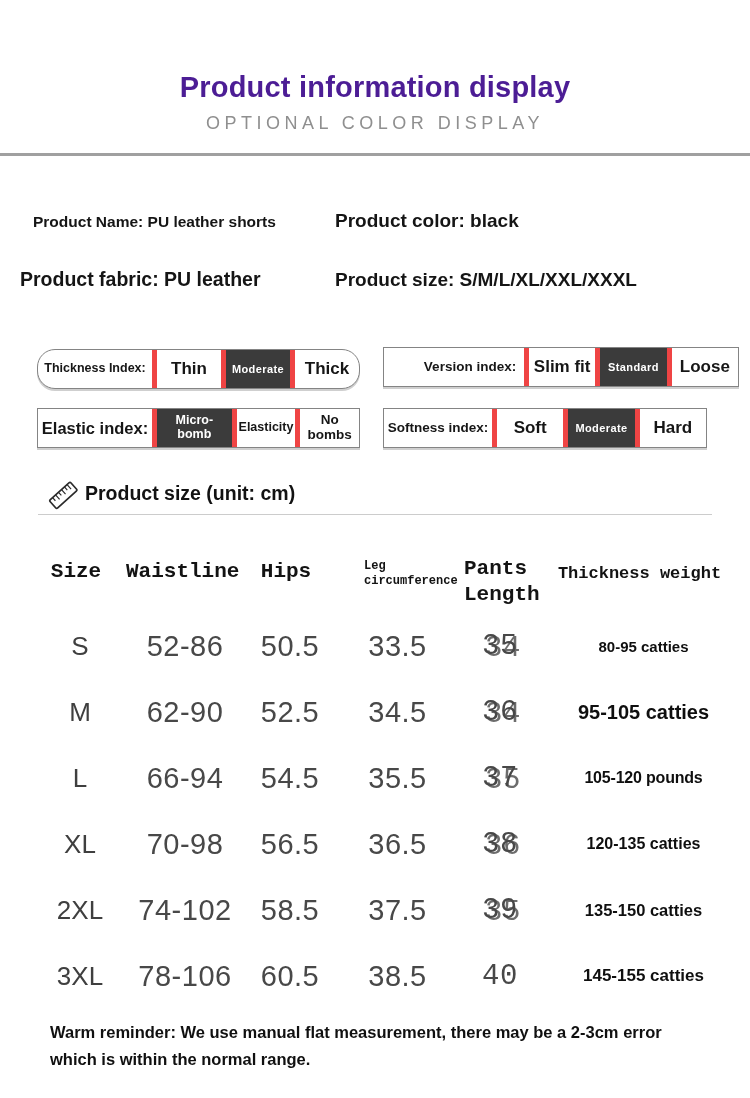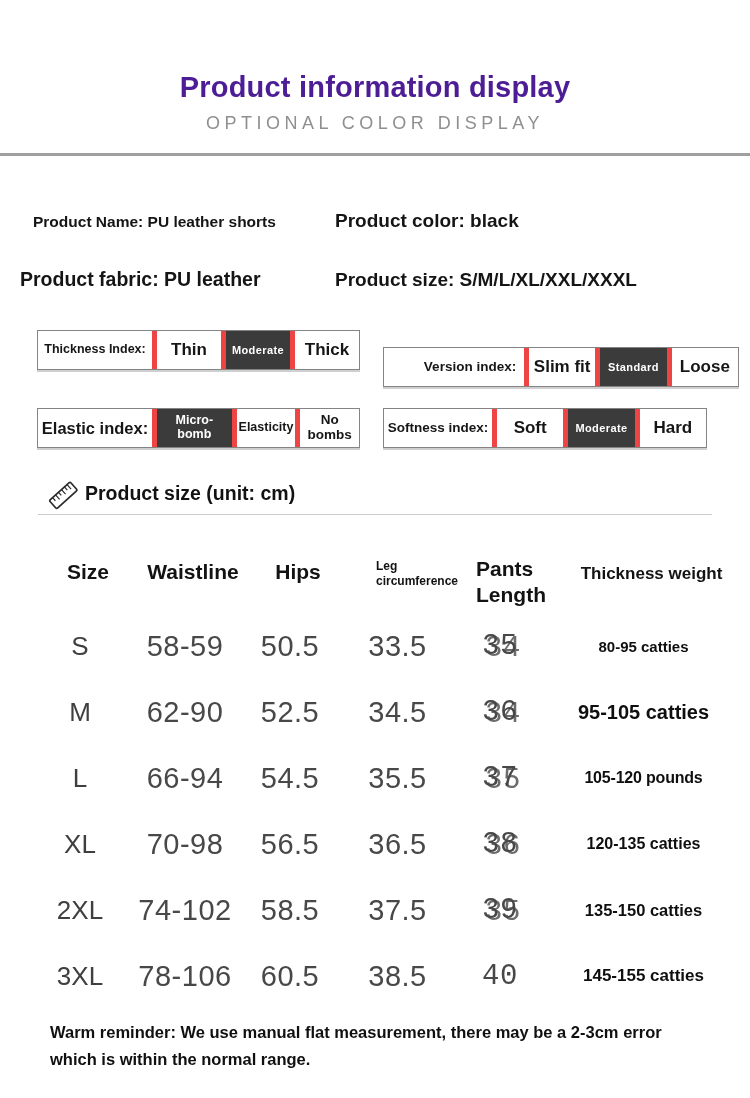--- a/index.html
+++ b/index.html
@@ -25,33 +25,33 @@
           box-shadow:0 2px 0 #cfcfcf;}
   .itable .cell{display:flex;align-items:center;justify-content:center;text-align:center;
                 font-weight:700;border-left:5px solid #ef4444;line-height:1.1;color:#161616;}
   .itable .cell:first-child{border-left:none;}
   .itable .sel{background:#3b3b3b;color:#ffffff;}
   .fs-xs{font-size:11px;letter-spacing:.4px;}
   .fs-s{font-size:12.5px;}
   .fs-m{font-size:13.5px;}
   .fs-l{font-size:17px;}
   .fs-xl{font-size:16.5px;}
-  .t1{top:330px;left:37px;width:321px;}
+  .t1{top:349px;left:37px;width:321px;border-radius:18px;}
   .t2{top:347px;left:383px;width:322px;padding-left:32px;}
   .t3{top:408px;left:37px;width:321px;}
   .t4{top:408px;left:383px;width:322px;}
 
   
   .ruler{top:478px;left:46px;}
   .size-heading{top:482px;left:85px;font-size:19.5px;font-weight:700;color:#121212;}
   .hairline{top:514px;left:38px;width:674px;height:1px;background:#cccccc;}
 
   
   .grid{display:grid;grid-template-columns:100px 110px 100px 115px 90px 185px;}
-  .thead{top:552px;left:38px;width:700px;}
+  .thead{top:552px;left:26px;width:700px;font-family:Liberation Mono, monospace;}
   .thead>div{font-weight:700;color:#131313;}
   .h-size,.h-waist,.h-hips{font-size:21px;text-align:center;margin-top:8px;}
   .h-leg{font-size:12px;line-height:15px;text-align:left;padding-left:28px;margin-top:7px;}
   .h-pants{font-size:21px;line-height:26px;text-align:left;padding-left:13px;margin-top:4px;}
   .h-weight{font-size:17px;text-align:center;margin-top:12px;padding-left:12px;}
   .tbody{top:613px;left:30px;width:700px;}
   .trow{display:grid;grid-template-columns:100px 110px 100px 115px 90px 185px;height:66px;}
   .trow .c{display:flex;align-items:center;justify-content:center;}
   .c.size{font-size:26px;color:#3f3f3f;}
   .c.num{font-size:29px;color:#484848;letter-spacing:.5px;}
@@ -128,21 +128,21 @@
     <div class="h-hips">Hips</div>
     <div class="h-leg">Leg circumference</div>
     <div class="h-pants">Pants Length</div>
     <div class="h-weight">Thickness weight</div>
   </div>
 
   <div class="abs tbody">
 
     <div class="trow">
       <div class="c size">S</div>
-      <div class="c num">58-59</div>
+      <div class="c num">52-86</div>
       <div class="c num">50.5</div>
       <div class="c num">33.5</div>
       <div class="c num pants">
         <span>35</span>
         <span class="ghost">34</span>
       </div>
       <div class="c weight wt-0">80-95 catties</div>
     </div>
 
     <div class="trow">

